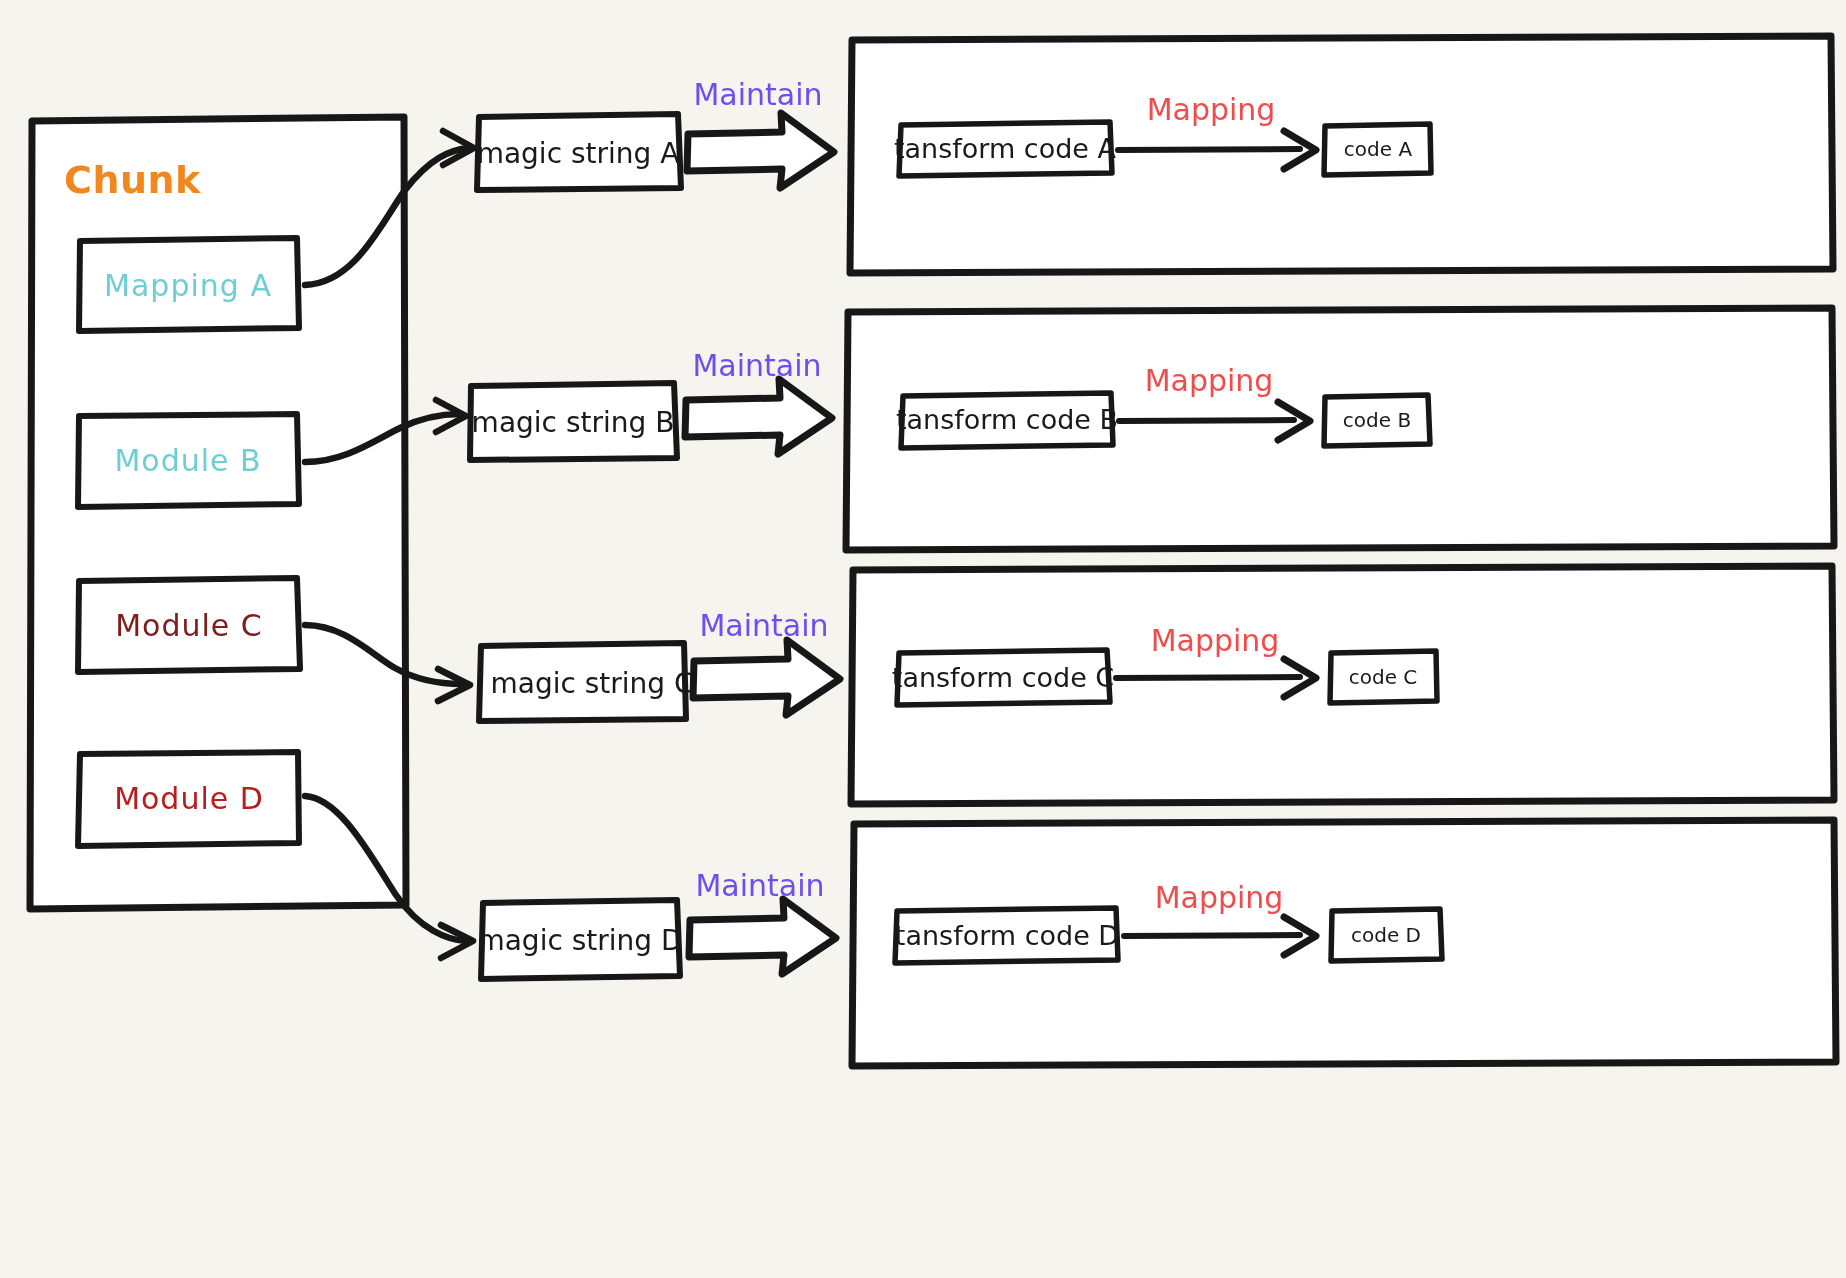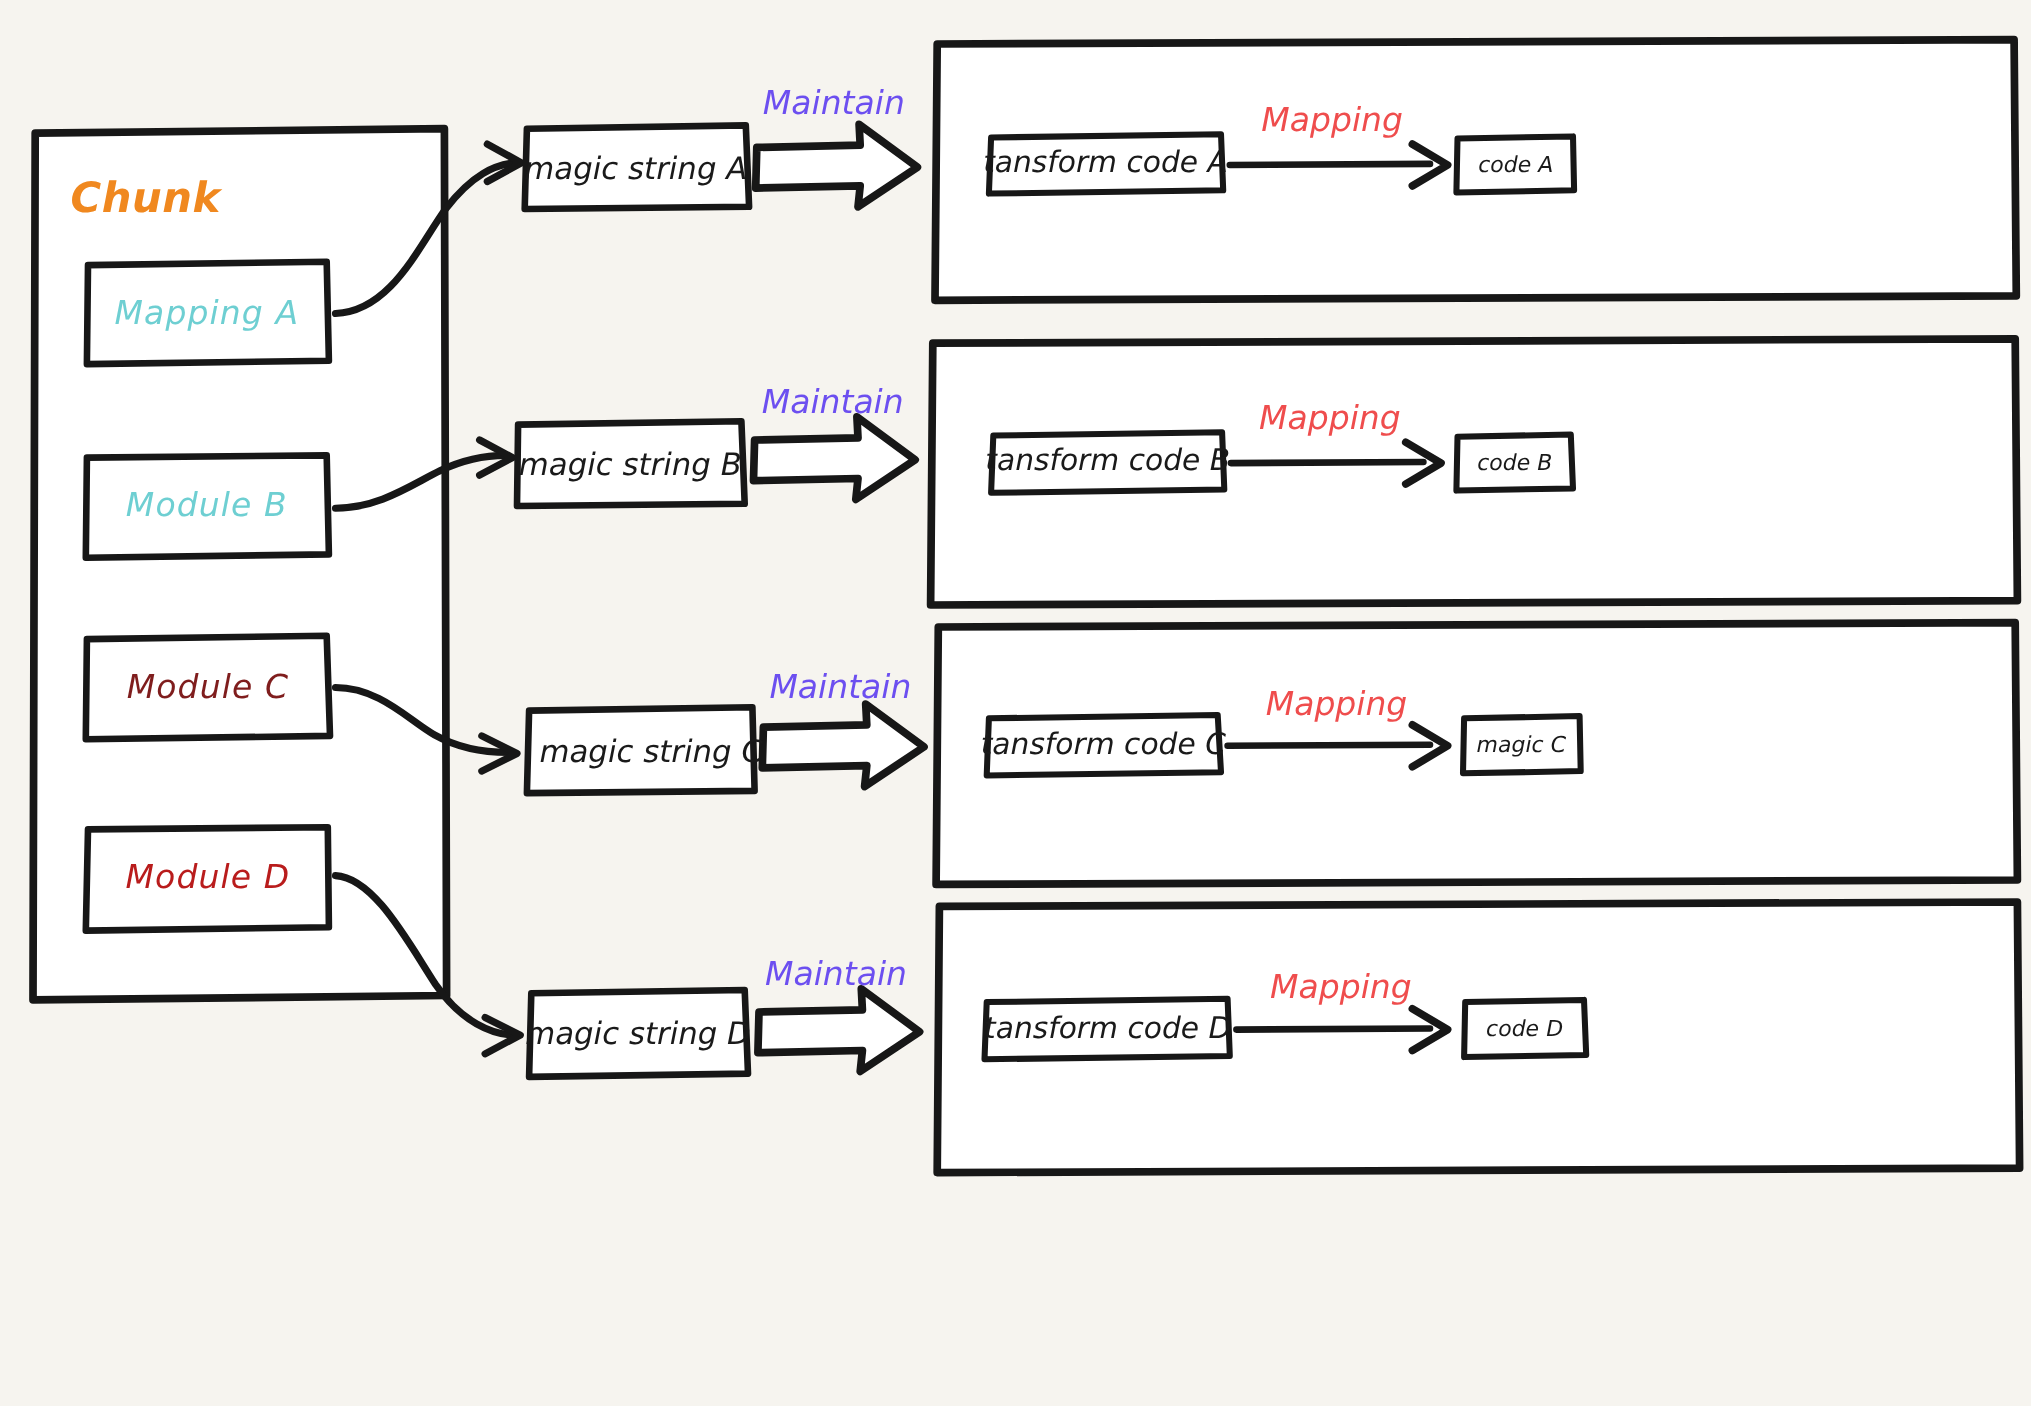--- a/index.html
+++ b/index.html
@@ -21,21 +21,20 @@
   #sketch {
     position: absolute;
     left: 0; top: 0;
     width: 1846px;
     height: 1278px;
   }
   .lbl {
     position: absolute;
     white-space: nowrap;
     font-family: "DejaVu Sans", sans-serif;
-    font-style: italic;
   }
   .chunk-title {
     font-size: 38px;
     font-weight: bold;
     letter-spacing: 0.5px;
   }
   .module-label {
     font-size: 30px;
     letter-spacing: 1px;
   }
@@ -210,16 +209,16 @@
   <div class="lbl mapping-label center-x" style="left:1215px; top:623px; color:#ef4d4d;">Mapping</div>
   <div class="lbl mapping-label center-x" style="left:1219px; top:880px; color:#ef4d4d;">Mapping</div>
 
   <div class="lbl transform-label center-xy" style="left:1005px; top:148px;">tansform code A</div>
   <div class="lbl transform-label center-xy" style="left:1007px; top:419px;">tansform code B</div>
   <div class="lbl transform-label center-xy" style="left:1003px; top:677px;">tansform code C</div>
   <div class="lbl transform-label center-xy" style="left:1007px; top:935px;">tansform code D</div>
 
   <div class="lbl code-label center-xy" style="left:1378px; top:149px;">code A</div>
   <div class="lbl code-label center-xy" style="left:1377px; top:420px;">code B</div>
-  <div class="lbl code-label center-xy" style="left:1383px; top:677px;">magic C</div>
+  <div class="lbl code-label center-xy" style="left:1383px; top:677px;">code C</div>
   <div class="lbl code-label center-xy" style="left:1386px; top:935px;">code D</div>
 
 </div>
 
 </body></html>

